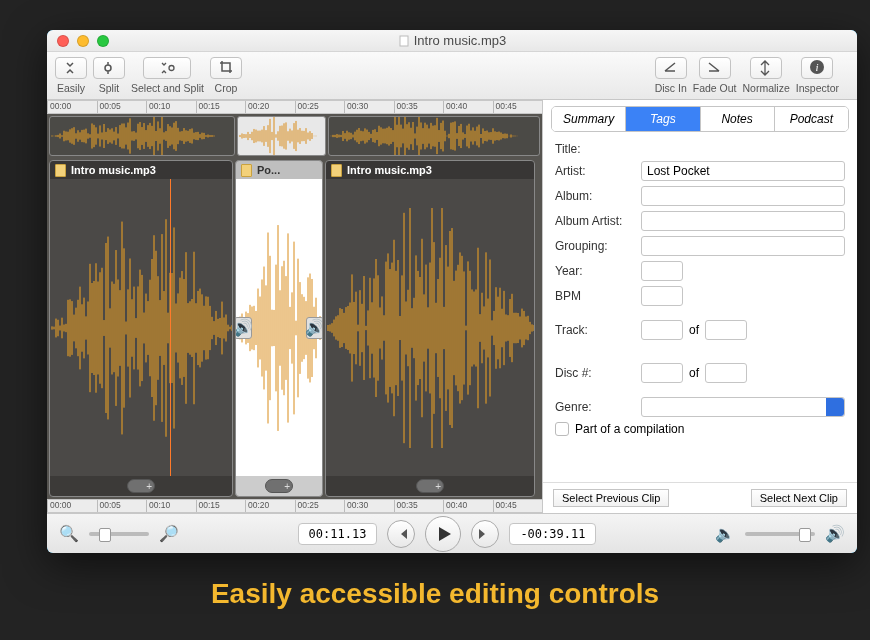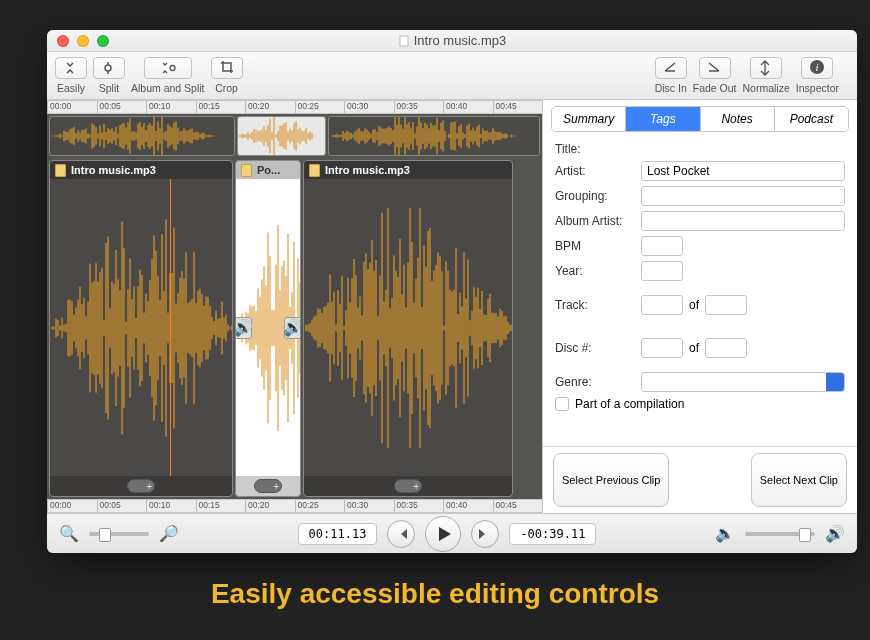--- a/index.html
+++ b/index.html
@@ -45,21 +45,21 @@
 .row { display: flex; align-items: center; margin-bottom: 5px; }
 .row label { width: 86px; color: #333; }
 .row input[type=text] { flex: 1; height: 20px; border: 1px solid #c5c5c5; border-radius: 3px; padding: 0 5px; font-size: 12px; background:#fff; }
 .row input.sm{width:42px;flex:none}
 .of{margin:12px 6px}
 .art-col{position:absolute;right:18px;top:220px;width:90px;text-align:center;font-size:12px}
 .art-img{width:78px;height:78px;margin:4px auto;border:1px solid #999;background:radial-gradient(circle at 50% 50%,#ddd 0%,#888 30%,#222 70%);border-radius:2px}
 .genre-sel{flex:1;height:20px;border:1px solid #c5c5c5;border-radius:3px;background:#fff;position:relative}
 .genre-sel::after{content:"";position:absolute;right:0;top:0;width:18px;height:100%;background:#2f6fe0;border-radius:0 3px 3px 0}
 .sel-row{display:flex;justify-content:space-between;padding:6px 10px;border-top:1px solid #ddd}
-.sel-btn{font-size:11px;border:1px solid #c5c5c5;border-radius:8px;padding:20px 8px;background:linear-gradient(#fff,#f1f1f1);cursor:pointer}
+.sel-btn{font-size:11px;border:1px solid #c5c5c5;border-radius:0;padding:2px 8px;background:linear-gradient(#fff,#f1f1f1);cursor:pointer}
 .transport { height: 40px; background: linear-gradient(#f4f4f4,#e4e4e4); border-top: 1px solid #c7c7c7; display: flex; align-items: center; padding: 0 12px; gap: 10px; }
 .zoom-ico{font-size:16px;color:#555}
 .zoom-slider{width:60px;height:4px;background:#bbb;border-radius:2px;position:relative}
 .zoom-slider::after{content:"";position:absolute;left:10px;top:-4px;width:10px;height:12px;border-radius:2px;background:#fff;border:1px solid #999}
 .time-box{background:#fff;border:1px solid #c5c5c5;border-radius:4px;padding:3px 10px;font-size:12px;font-family:monospace}
 .pb{width:28px;height:28px;border-radius:50%;border:1px solid #aaa;background:linear-gradient(#fff,#e8e8e8);display:flex;align-items:center;justify-content:center;cursor:pointer}
 .pb.play{width:36px;height:36px}
 .vol-slider{width:70px;height:4px;background:#bbb;border-radius:2px;position:relative}
 .vol-slider::after{content:"";position:absolute;right:4px;top:-4px;width:10px;height:12px;border-radius:2px;background:#fff;border:1px solid #999}
 .caption{position:absolute;left:0;right:0;top:578px;text-align:center;font-size:28px;font-weight:700;color:#f4b82e}
@@ -100,21 +100,21 @@
             </svg>
           </div>
           <span>Split</span>
         </div>
         <div class="tb-btn">
           <div class="tb-ico tb-wide">
             <svg width="16" height="18">
               <path d="M3 4l2 2 2-2M3 14l2-2 2 2M10 9a2.5 2.5 0 0 1 5 0 2.5 2.5 0 0 1-5 0" stroke="#555" fill="none" stroke-width="1.3"></path>
             </svg>
           </div>
-          <span>Album and Split</span>
+          <span>Select and Split</span>
         </div>
         <div class="tb-btn">
           <div class="tb-ico">
             <svg width="16" height="18">
               <path d="M4 2v10h10M2 4h10v10" stroke="#555" fill="none" stroke-width="1.5"></path>
             </svg>
           </div>
           <span>Crop</span>
         </div>
       </div>
@@ -204,21 +204,21 @@
                 <g id="w0">
                   <path d="M0 120L0 120M2 118.3609778903659L2 121.6390221096341M4 118.65710352677577L4 121.34289647322423M6 110.57676258798585L6 129.42323741201415M8 111.765039852872L8 128.23496014712802M10 117.53788518324946L10 122.46211481675054M12 109.67426739532749L12 130.3257326046725M14 116.54917845363379L14 123.45082154636621M16 115.83796142012073L16 124.16203857987927M18 91.82160401448111L18 148.1783959855189M20 91.34234604888063L20 148.65765395111939M22 93.12178177666831L22 146.8782182233317M24 106.60436690333523L24 133.39563309666477M26 99.66419244400635L26 140.33580755599365M28 91.7903698754345L28 148.2096301245655M30 78.6324045616743L30 161.36759543832568M32 96.28027863901605L32 143.71972136098395M34 89.61212215599042L34 150.38787784400958M36 108.34785981144098L36 131.65214018855903M38 93.50502775620023L38 146.49497224379977M40 55.81946877656614L40 184.18053122343386M42 74.99722934803023L42 165.00277065196977M44 73.00871512493288L44 166.99128487506712M46 55.25565198627676L46 184.74434801372325M48 73.51975391955024L48 166.48024608044977M50 64.28976506655137L50 175.71023493344865M52 59.79248277412306L52 180.20751722587693M54 112.04800809755585L54 127.95199190244415M56 34.98684463876458L56 205.01315536123542M58 28.566974224630727L58 211.4330257753693M60 100.33547887057779L60 139.6645211294222M62 73.51967743457593L62 166.48032256542407M64 75.7981157938695L64 164.2018842061305M66 42.05921444768744L66 197.94078555231255M68 71.49184932136944L68 168.50815067863056M70 82.14778888770186L70 157.85221111229814M72 13.573640145055862L72 226.42635985494414M74 40.33333572314692L74 199.66666427685308M76 113.52478493476156L76 126.47521506523844M78 81.37352008762866L78 158.62647991237134M80 50.48477360998491L80 189.51522639001507M82 91.22042919538643L82 148.77957080461357M84 78.60670048365098L84 161.39329951634903M86 110.11204737715396L86 129.88795262284603M88 78.44768540051064L88 161.55231459948936M90 61.624724250819206L90 178.3752757491808M92 66.9229023205304L92 173.0770976794696M94 104.54590497630558L94 135.45409502369444M96 85.56426883269876L96 154.43573116730124M98 93.11759966324877L98 146.88240033675123M100 71.71965286842115L100 168.28034713157885M102 50.9992037535045L102 189.0007962464955M104 27.235305805538687L104 212.7646941944613M106 42.79191052638278L106 197.20808947361724M108 68.1850384517868L108 171.8149615482132M110 92.0856663186571L110 147.9143336813429M112 26.106816714898173L112 213.89318328510183M114 83.04907608811723L114 156.95092391188277M116 11.236924760470359L116 228.76307523952966M118 104.68197218705137L118 135.31802781294863M120 64.8006110032027L120 175.1993889967973M122 64.98508999795808L122 175.01491000204192M124 19.44088256721929L124 220.5591174327807M126 95.49640958542017L126 144.50359041457983M128 85.41950543148515L128 154.58049456851484M130 69.6511747354333L130 170.3488252645667M132 63.07366687114765L132 176.92633312885235M134 71.06506651631918L134 168.93493348368082M136 44.18530140364163L136 195.81469859635837M138 95.12382538963033L138 144.87617461036967M140 93.30503655632658L140 146.69496344367343M142 91.01188952317942L142 148.9881104768206M144 43.74646707361272L144 196.25353292638727M146 95.20513616812728L146 144.79486383187273M148 82.93040467931931L148 157.0695953206807M150 80.589159182815L150 159.410840817185M152 86.33704103490973L152 153.66295896509027M154 97.76470953420956L154 142.23529046579046M156 88.38827142598865L156 151.61172857401135M158 88.7458915883164L158 151.2541084116836M160 97.89804269815987L160 142.10195730184012M162 108.83530902345315L162 131.16469097654684M164 113.10150012875687L164 126.89849987124313M166 102.95099324912303L166 137.04900675087697M168 110.86276968835062L168 129.13723031164938M170 109.94109165474485L170 130.05890834525516M172 93.59306495813225L172 146.40693504186777M174 109.48168290399498L174 130.518317096005M176 106.50418358293575L176 133.49581641706425M178 116.71395388408081L178 123.28604611591919M180 118.70999969418767L180 121.29000030581233M182 117.19392113369418L182 122.80607886630582" stroke="#f5a623" stroke-width="1"></path>
                 </g>
               </svg>
               <div class="playhead"></div>
             </div>
             <div class="tr-foot">
               <div class="pill"></div>
             </div>
           </div>
-          <div class="track sel" style="width: 66px;">
+          <div class="track sel" style="width: 88px;">
             <div class="tr-head">
               <div class="fileico"></div>
               <span>Po...</span>
             </div>
             <div class="tr-body">
               <svg class="wave" width="88" height="240">
                 <g id="w1">
                   <path d="M0 120L0 120M2 114.04406833613614L2 125.95593166386386M4 108.58181926828331L4 131.4181807317167M6 105.53413919537097L6 134.46586080462905M8 110.06726792535693L8 129.93273207464307M10 103.59743220302718L10 136.40256779697282M12 105.0978751013169L12 134.9021248986831M14 96.82930339176276L14 143.17069660823722M16 98.52874665682373L16 141.47125334317627M18 97.83698222142253L18 142.16301777857745M20 102.97134440801543L20 137.02865559198457M22 80.546571818256L22 159.45342818174402M24 88.53421876021243L24 151.4657812397876M26 71.460938252087L26 168.539061747913M28 58.535043510168684L28 181.4649564898313M30 77.37321893406005L30 162.62678106593995M32 24.51918657070692L32 215.48081342929308M34 47.825563991689464L34 192.17443600831052M36 101.70950710665758L36 138.29049289334242M38 101.95325408925875L38 138.04674591074124M40 56.644854096822236L40 183.35514590317777M42 17.07054192861777L42 222.92945807138221M44 82.2650587219936L44 157.7349412780064M46 58.26224912633529L46 181.7377508736647M48 52.77073182843094L48 187.22926817156906M50 68.12179092419088L50 171.87820907580914M52 25.404873142629768L52 214.59512685737025M54 98.88964151531727L54 141.11035848468273M56 84.36775595531489L56 155.6322440446851M58 33.62928232019392L58 206.3707176798061M60 112.6892204292243L60 127.3107795707757M62 50.68449941531745L62 189.31550058468255M64 74.09792676156162L64 165.9020732384384M66 86.21304610677797L66 153.78695389322203M68 88.81389466026148L68 151.1861053397385M70 93.1396527505062L70 146.8603472494938M72 69.36004159492123L72 170.63995840507877M74 65.5419317639662L74 174.4580682360338M76 70.97618564702107L76 169.02381435297895M78 98.75532783349864L78 141.24467216650135M80 89.72633946255002L80 150.27366053744998M82 109.9307102853361L82 130.06928971466388M84 108.10420328524295L84 131.89579671475704M86 117.84684214841468L86 122.15315785158532" stroke="#d98c1a" stroke-width="1"></path>
                 </g>
               </svg>
@@ -269,33 +269,37 @@
         </div>
       <div class="form">
         <div class="row">
             <label>Title:</label>
           </div>
         <div class="row">
             <label>Artist:</label>
             <input type="text" value="Lost Pocket" style="">
           </div>
         <div class="row">
+            <label>Album:</label>
+            <input type="text" value="" style="">
+          </div>
+        <div class="row">
+            <label>Album Artist:</label>
+            <input type="text" value="" style="">
+          </div>
+        <div class="row">
             <label>Grouping:</label>
             <input type="text" value="" style="">
           </div>
         <div class="row">
-            <label>Album Artist:</label>
-            <input type="text" value="" style="">
+            <label>Year:</label>
+            <input class="sm" type="text" value="" style="">
           </div>
         <div class="row">
             <label>BPM</label>
-            <input class="sm" type="text" value="" style="">
-          </div>
-        <div class="row">
-            <label>Year:</label>
             <input class="sm" type="text" value="" style="">
           </div>
         <div class="row">
             <label>Track:</label>
             <input class="sm" type="text" style="">
             <span class="of">of</span>
             <input class="sm" type="text" style="">
           </div>
         <div class="row">
             <label>Disc #:</label>

